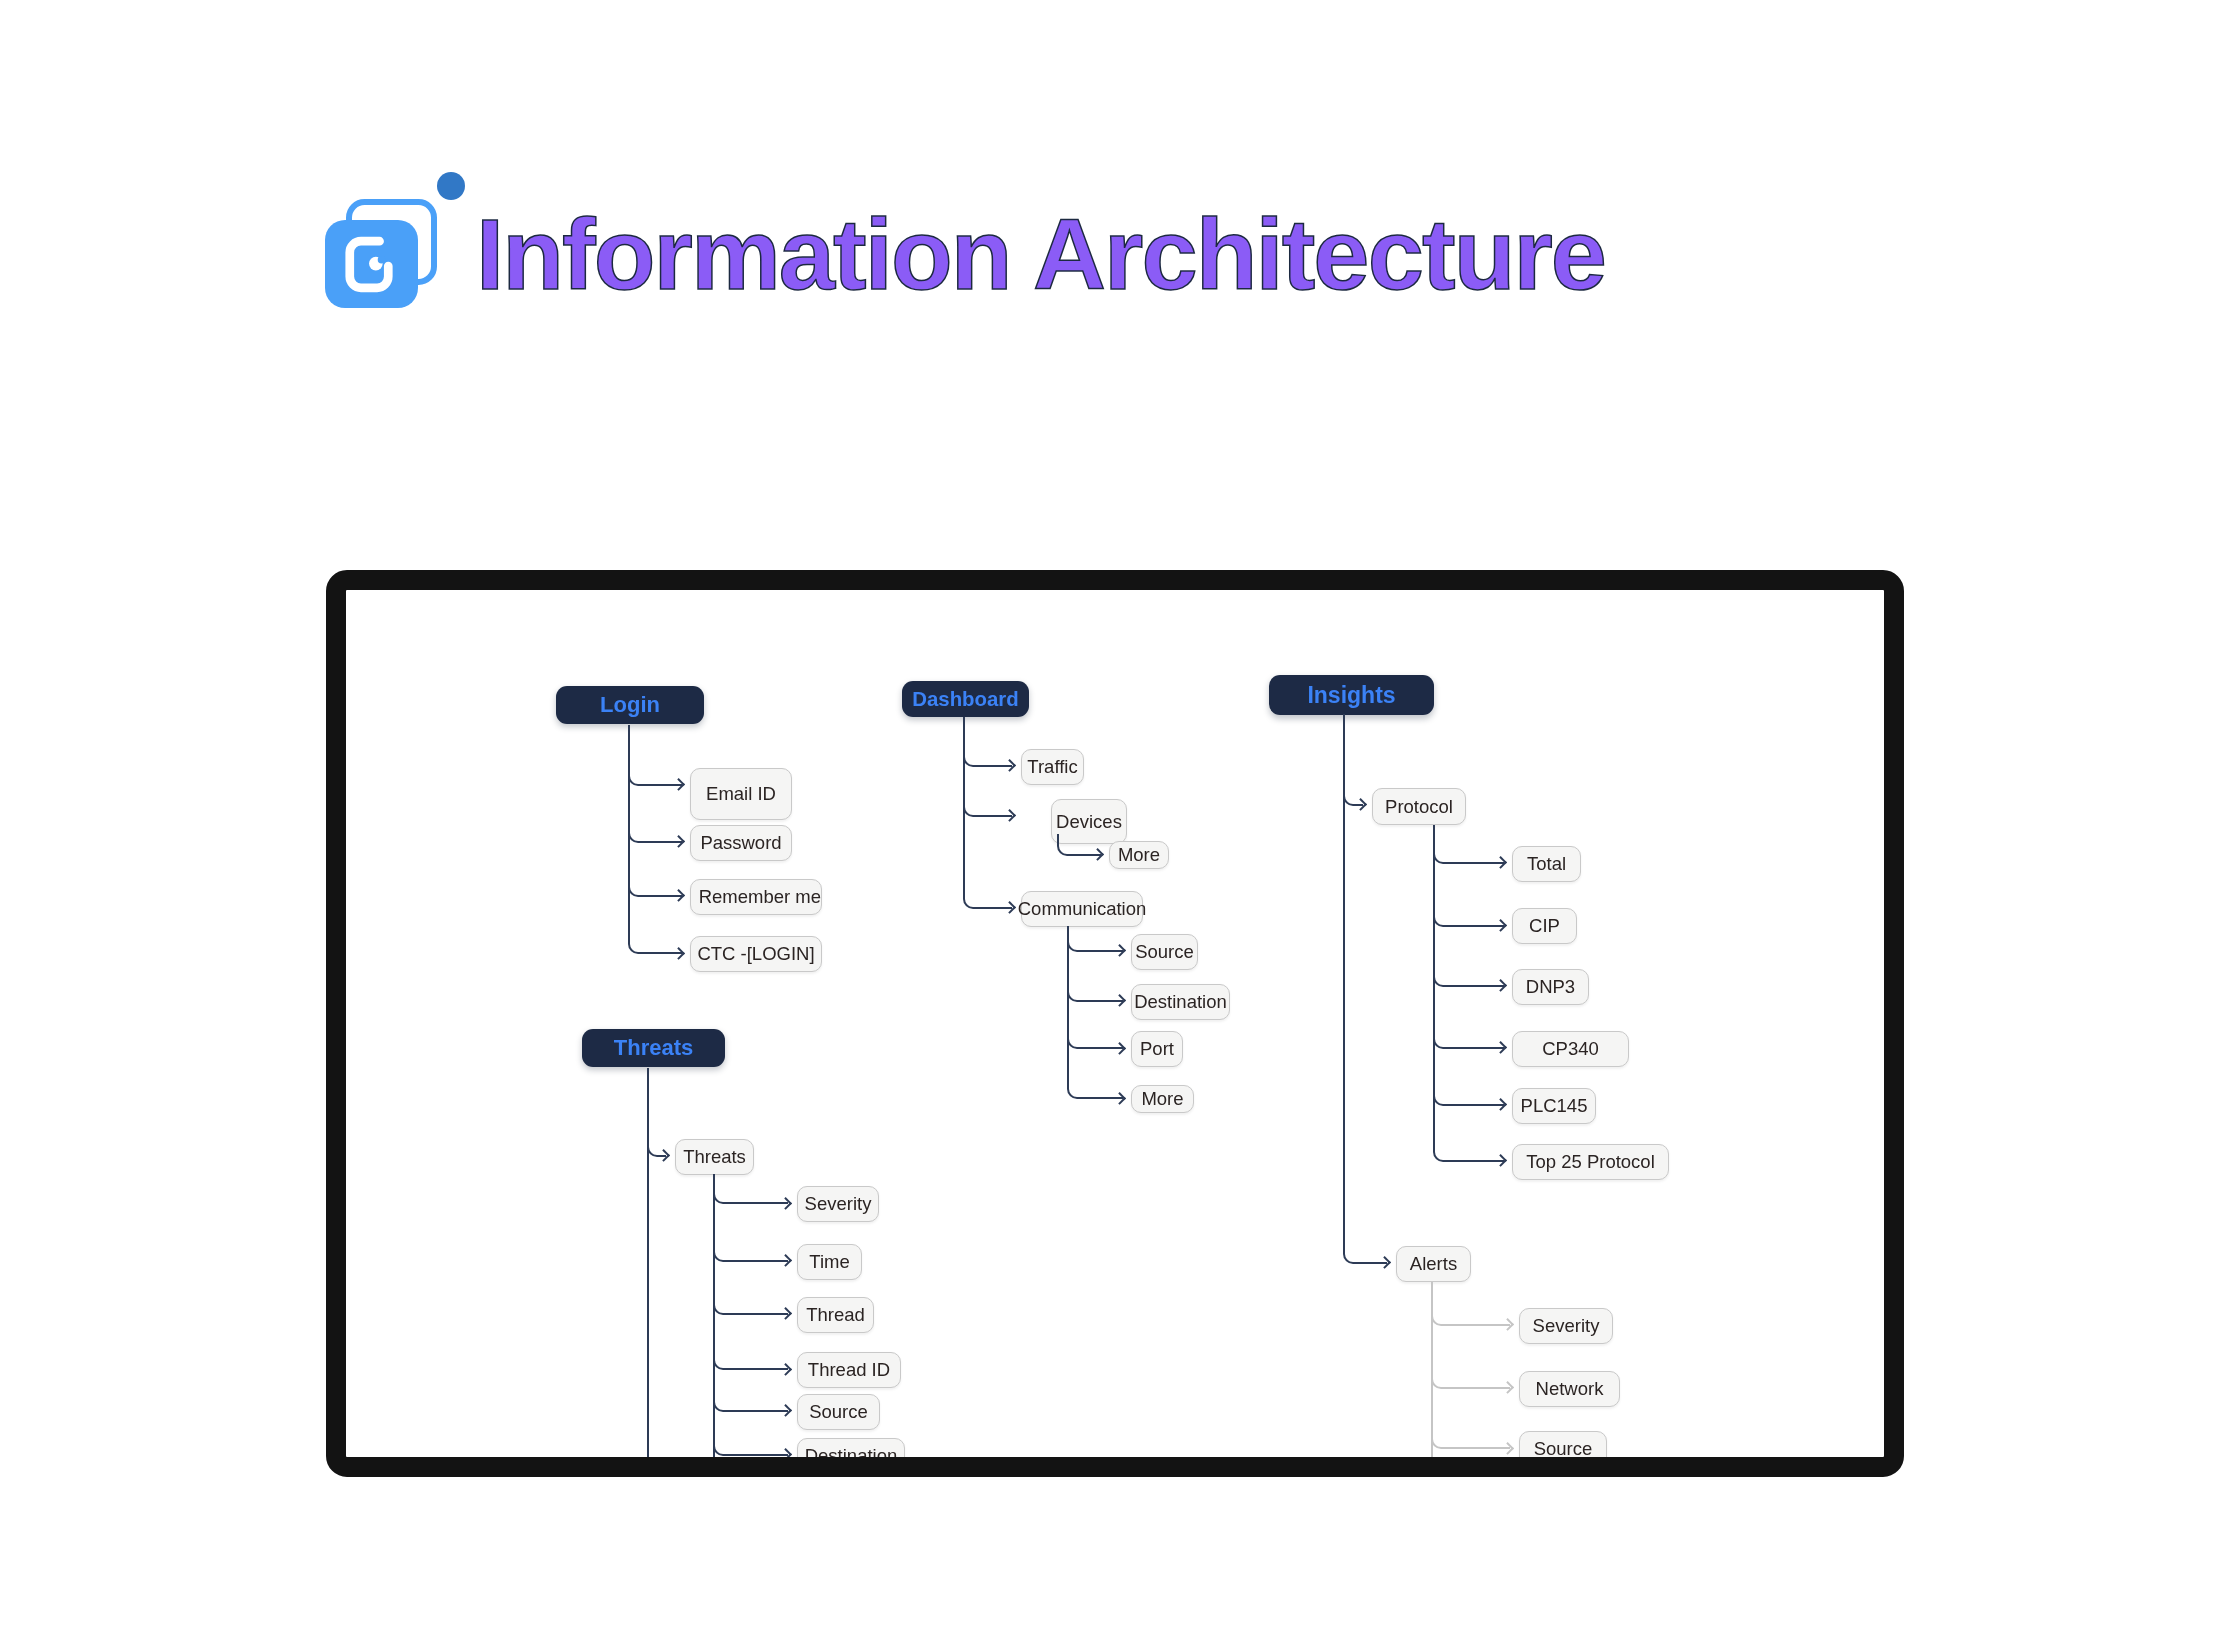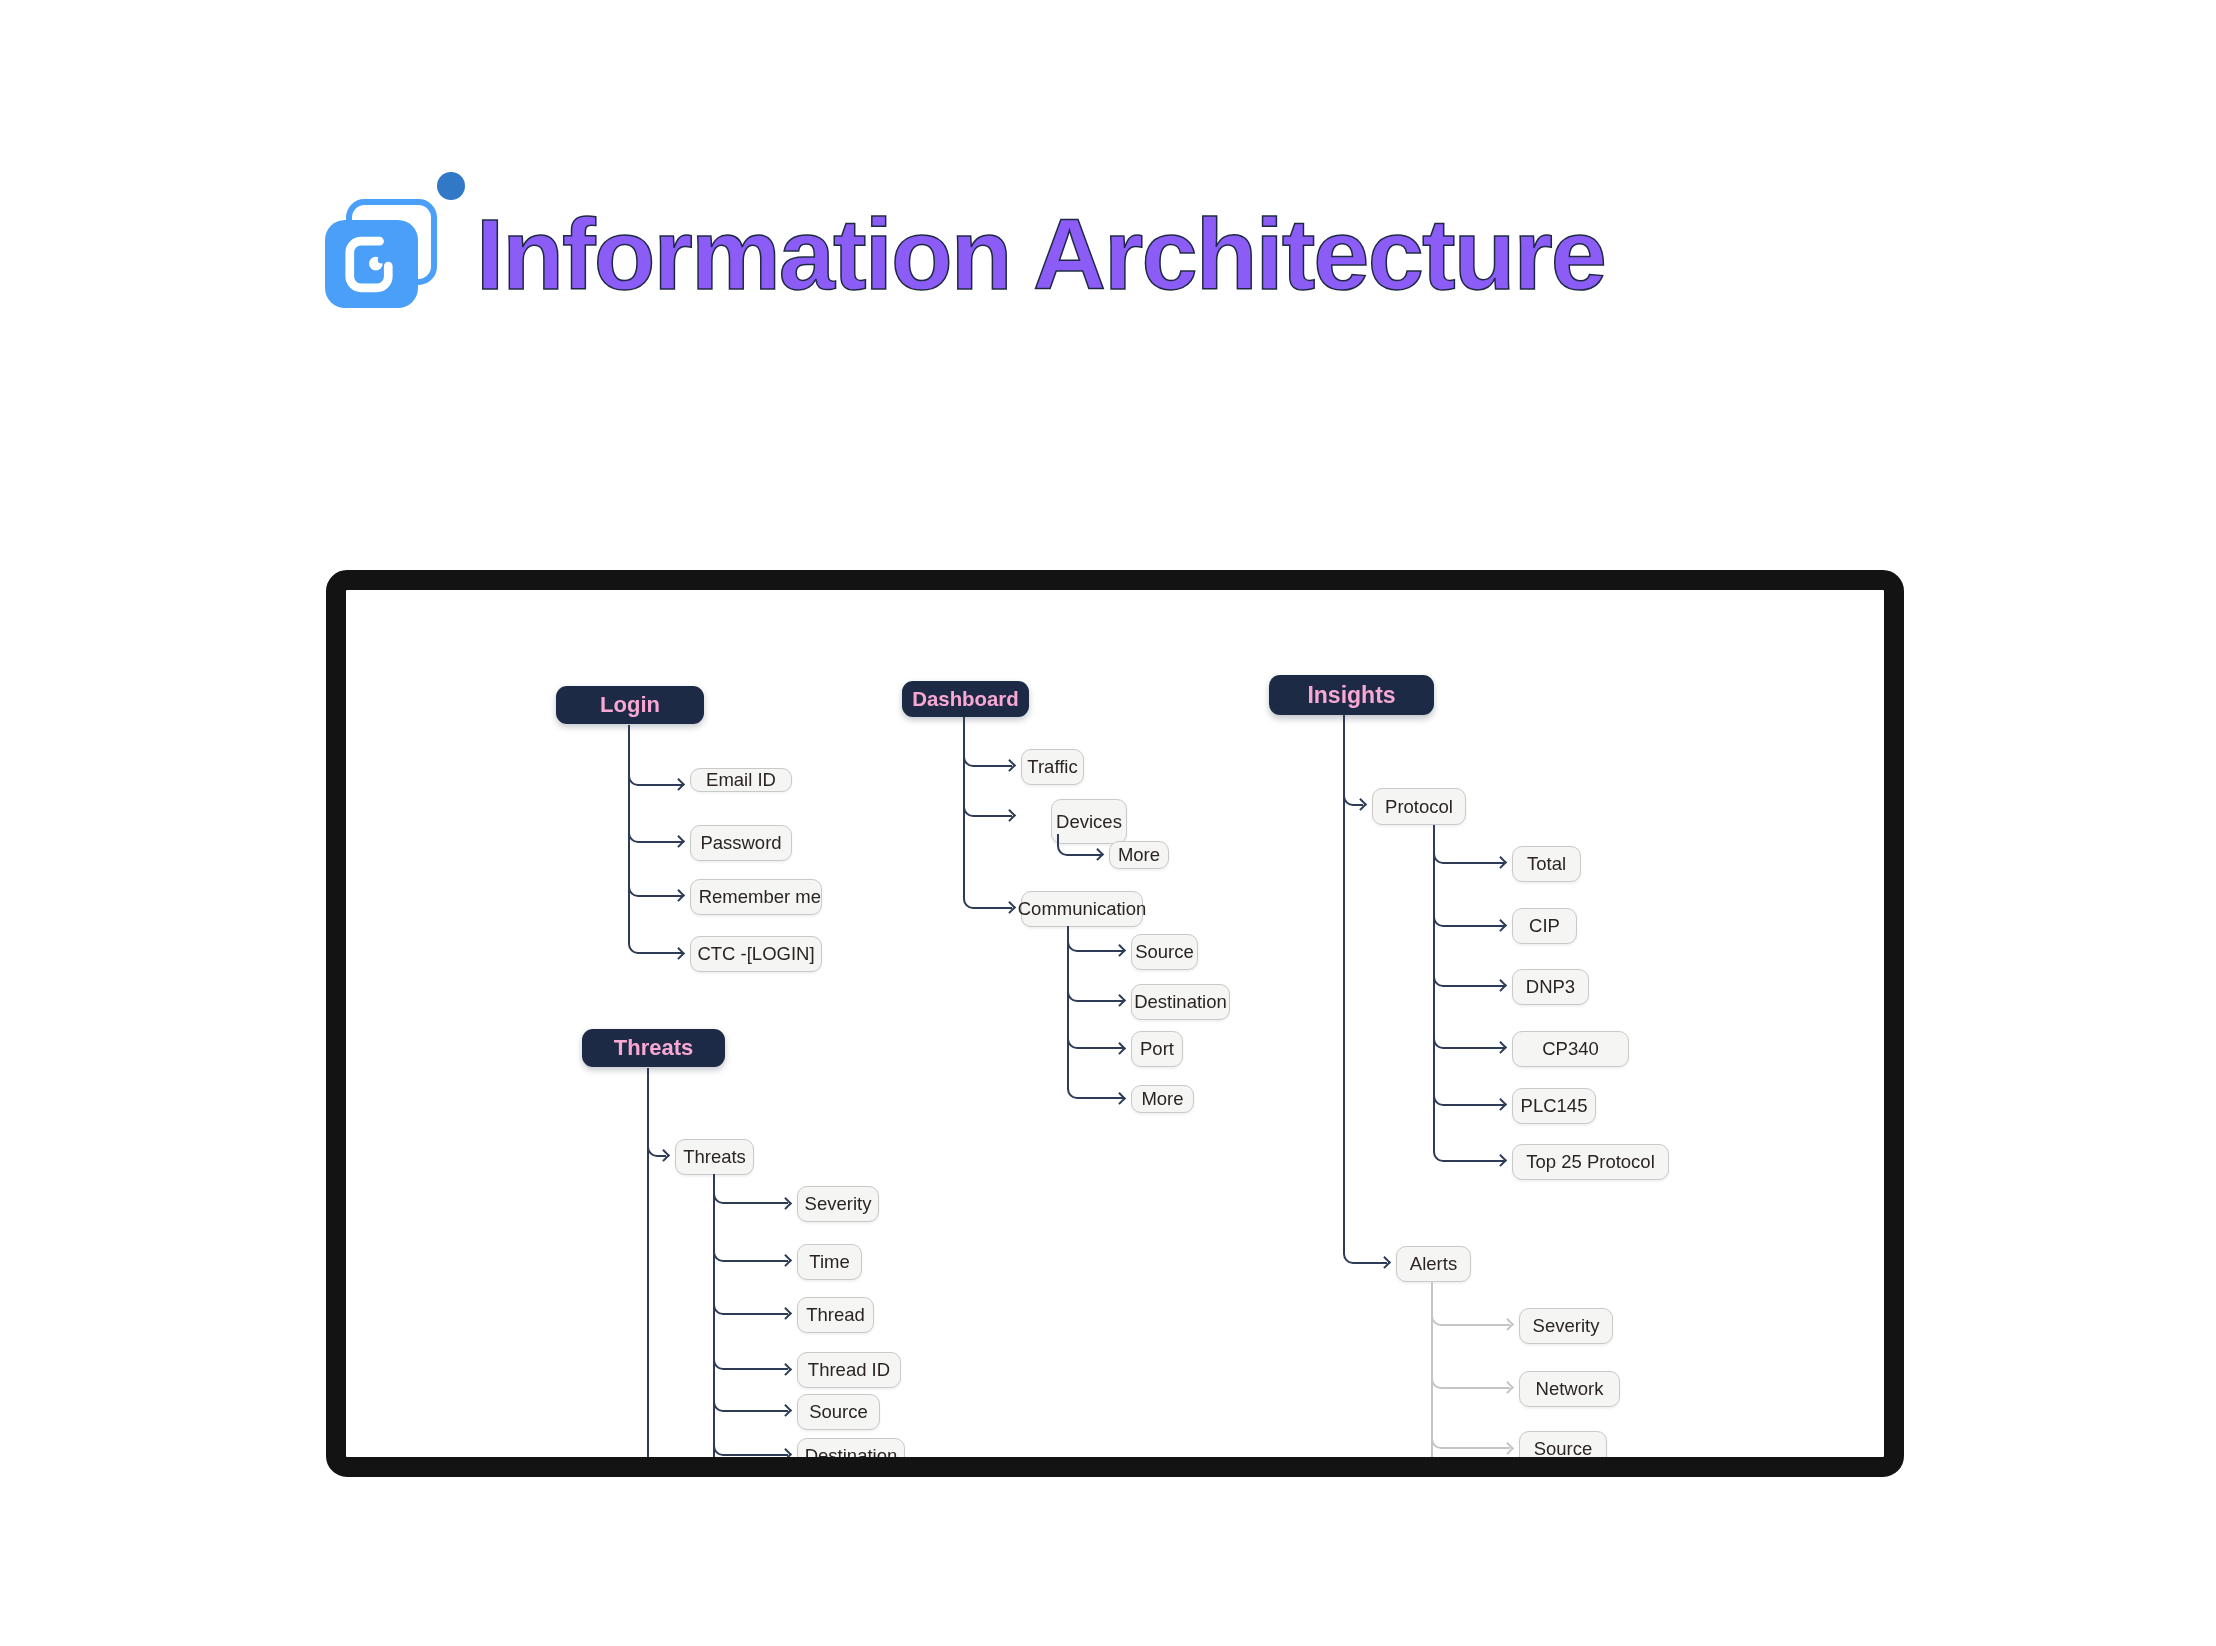--- a/index.html
+++ b/index.html
@@ -19,21 +19,21 @@
 
   
   .frame{position:absolute;left:326px;top:570px;width:1578px;height:907px;
          border:20px solid #131313;border-radius:21px;box-sizing:border-box;
          overflow:hidden;background:#ffffff;}
   .canvas{position:absolute;left:0;top:0;width:1539px;height:867px;}
 
   
   .node{position:absolute;display:flex;align-items:center;justify-content:center;
         box-sizing:border-box;white-space:nowrap;}
-  .node.dark{background:#1d2a45;color:#f9a8d4;border-radius:11px;font-weight:700;
+  .node.dark{background:#1d2a45;color:#3b82f6;border-radius:11px;font-weight:700;
              box-shadow:0 3.1px 6.2px rgba(20,30,50,.25);}
   .node.light{background:#f5f5f4;border:1.2px solid #c9c9c9;border-radius:10px;
               color:#2b2423;font-size:18.5px;box-shadow:0 1.2px 2.5px rgba(0,0,0,.06);}
   .trunk{position:absolute;width:0;box-sizing:content-box;}
   .elbow{position:absolute;box-sizing:border-box;border-bottom-left-radius:10px;}
   .arrow{position:absolute;width:9.3px;height:9.3px;box-sizing:border-box;
          transform:rotate(45deg);background:transparent;}
 </style>
 </head>
 <body>
@@ -54,21 +54,21 @@
 </div>
 
 <div class="frame">
   <div class="canvas" id="canvas">
       <div class="node dark" style="left: 210px; top: 96px; width: 148px; height: 38px; font-size: 22px;">
         <span>Login</span>
       </div>
       <div class="trunk" style="left: 282px; top: 135px; height: 218px; border-left: 2.5px solid rgb(45, 59, 86);"></div>
       <div class="elbow" style="left: 282px; top: 181px; width: 54px; height: 15px; border-left: 2.5px solid rgb(45, 59, 86); border-bottom: 2.5px solid rgb(45, 59, 86);"></div>
       <div class="arrow" style="left: 328px; top: 190px; border-top: 2.5px solid rgb(45, 59, 86); border-right: 2.5px solid rgb(45, 59, 86);"></div>
-      <div class="node light" style="left: 344px; top: 178px; width: 102px; height: 24px;">
+      <div class="node light" style="left: 344px; top: 178px; width: 102px; height: 52px;">
         <span>Email ID</span>
       </div>
       <div class="elbow" style="left: 282px; top: 238px; width: 54px; height: 15px; border-left: 2.5px solid rgb(45, 59, 86); border-bottom: 2.5px solid rgb(45, 59, 86);"></div>
       <div class="arrow" style="left: 328px; top: 247px; border-top: 2.5px solid rgb(45, 59, 86); border-right: 2.5px solid rgb(45, 59, 86);"></div>
       <div class="node light" style="left: 344px; top: 235px; width: 102px; height: 36px;">
         <span>Password</span>
       </div>
       <div class="elbow" style="left: 282px; top: 292px; width: 54px; height: 15px; border-left: 2.5px solid rgb(45, 59, 86); border-bottom: 2.5px solid rgb(45, 59, 86);"></div>
       <div class="arrow" style="left: 328px; top: 301px; border-top: 2.5px solid rgb(45, 59, 86); border-right: 2.5px solid rgb(45, 59, 86);"></div>
       <div class="node light" style="left: 344px; top: 289px; width: 132px; height: 36px; justify-content: flex-end;">

